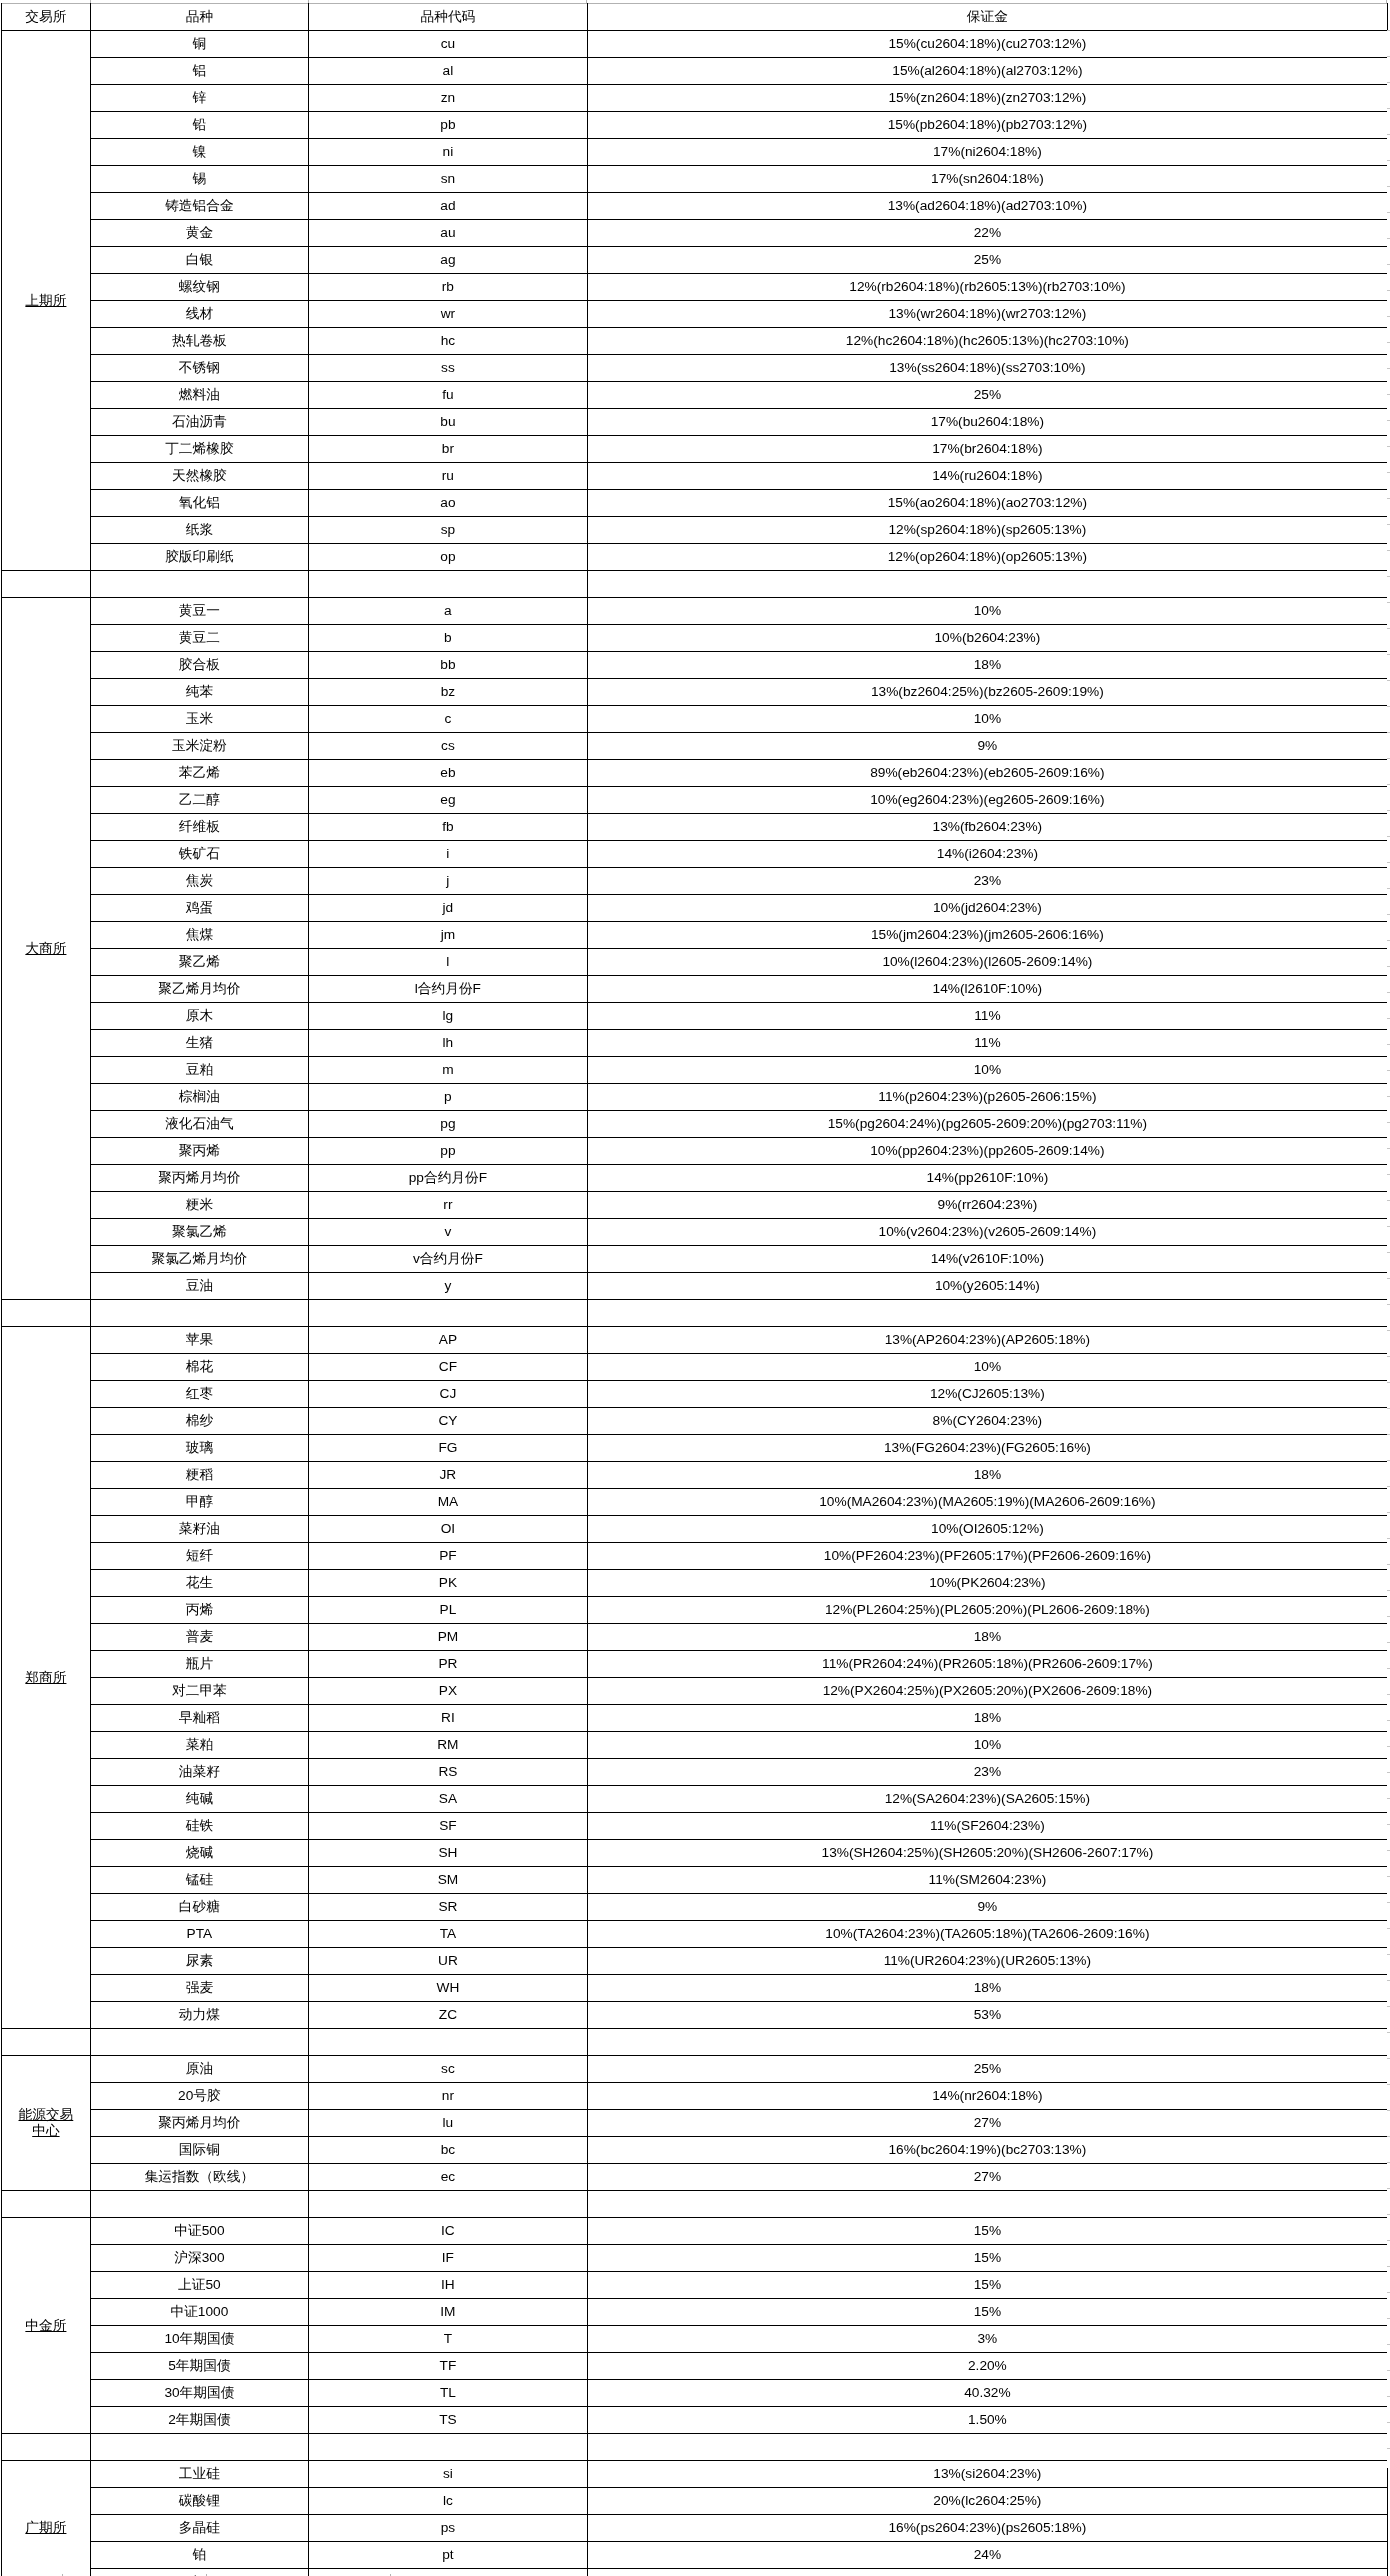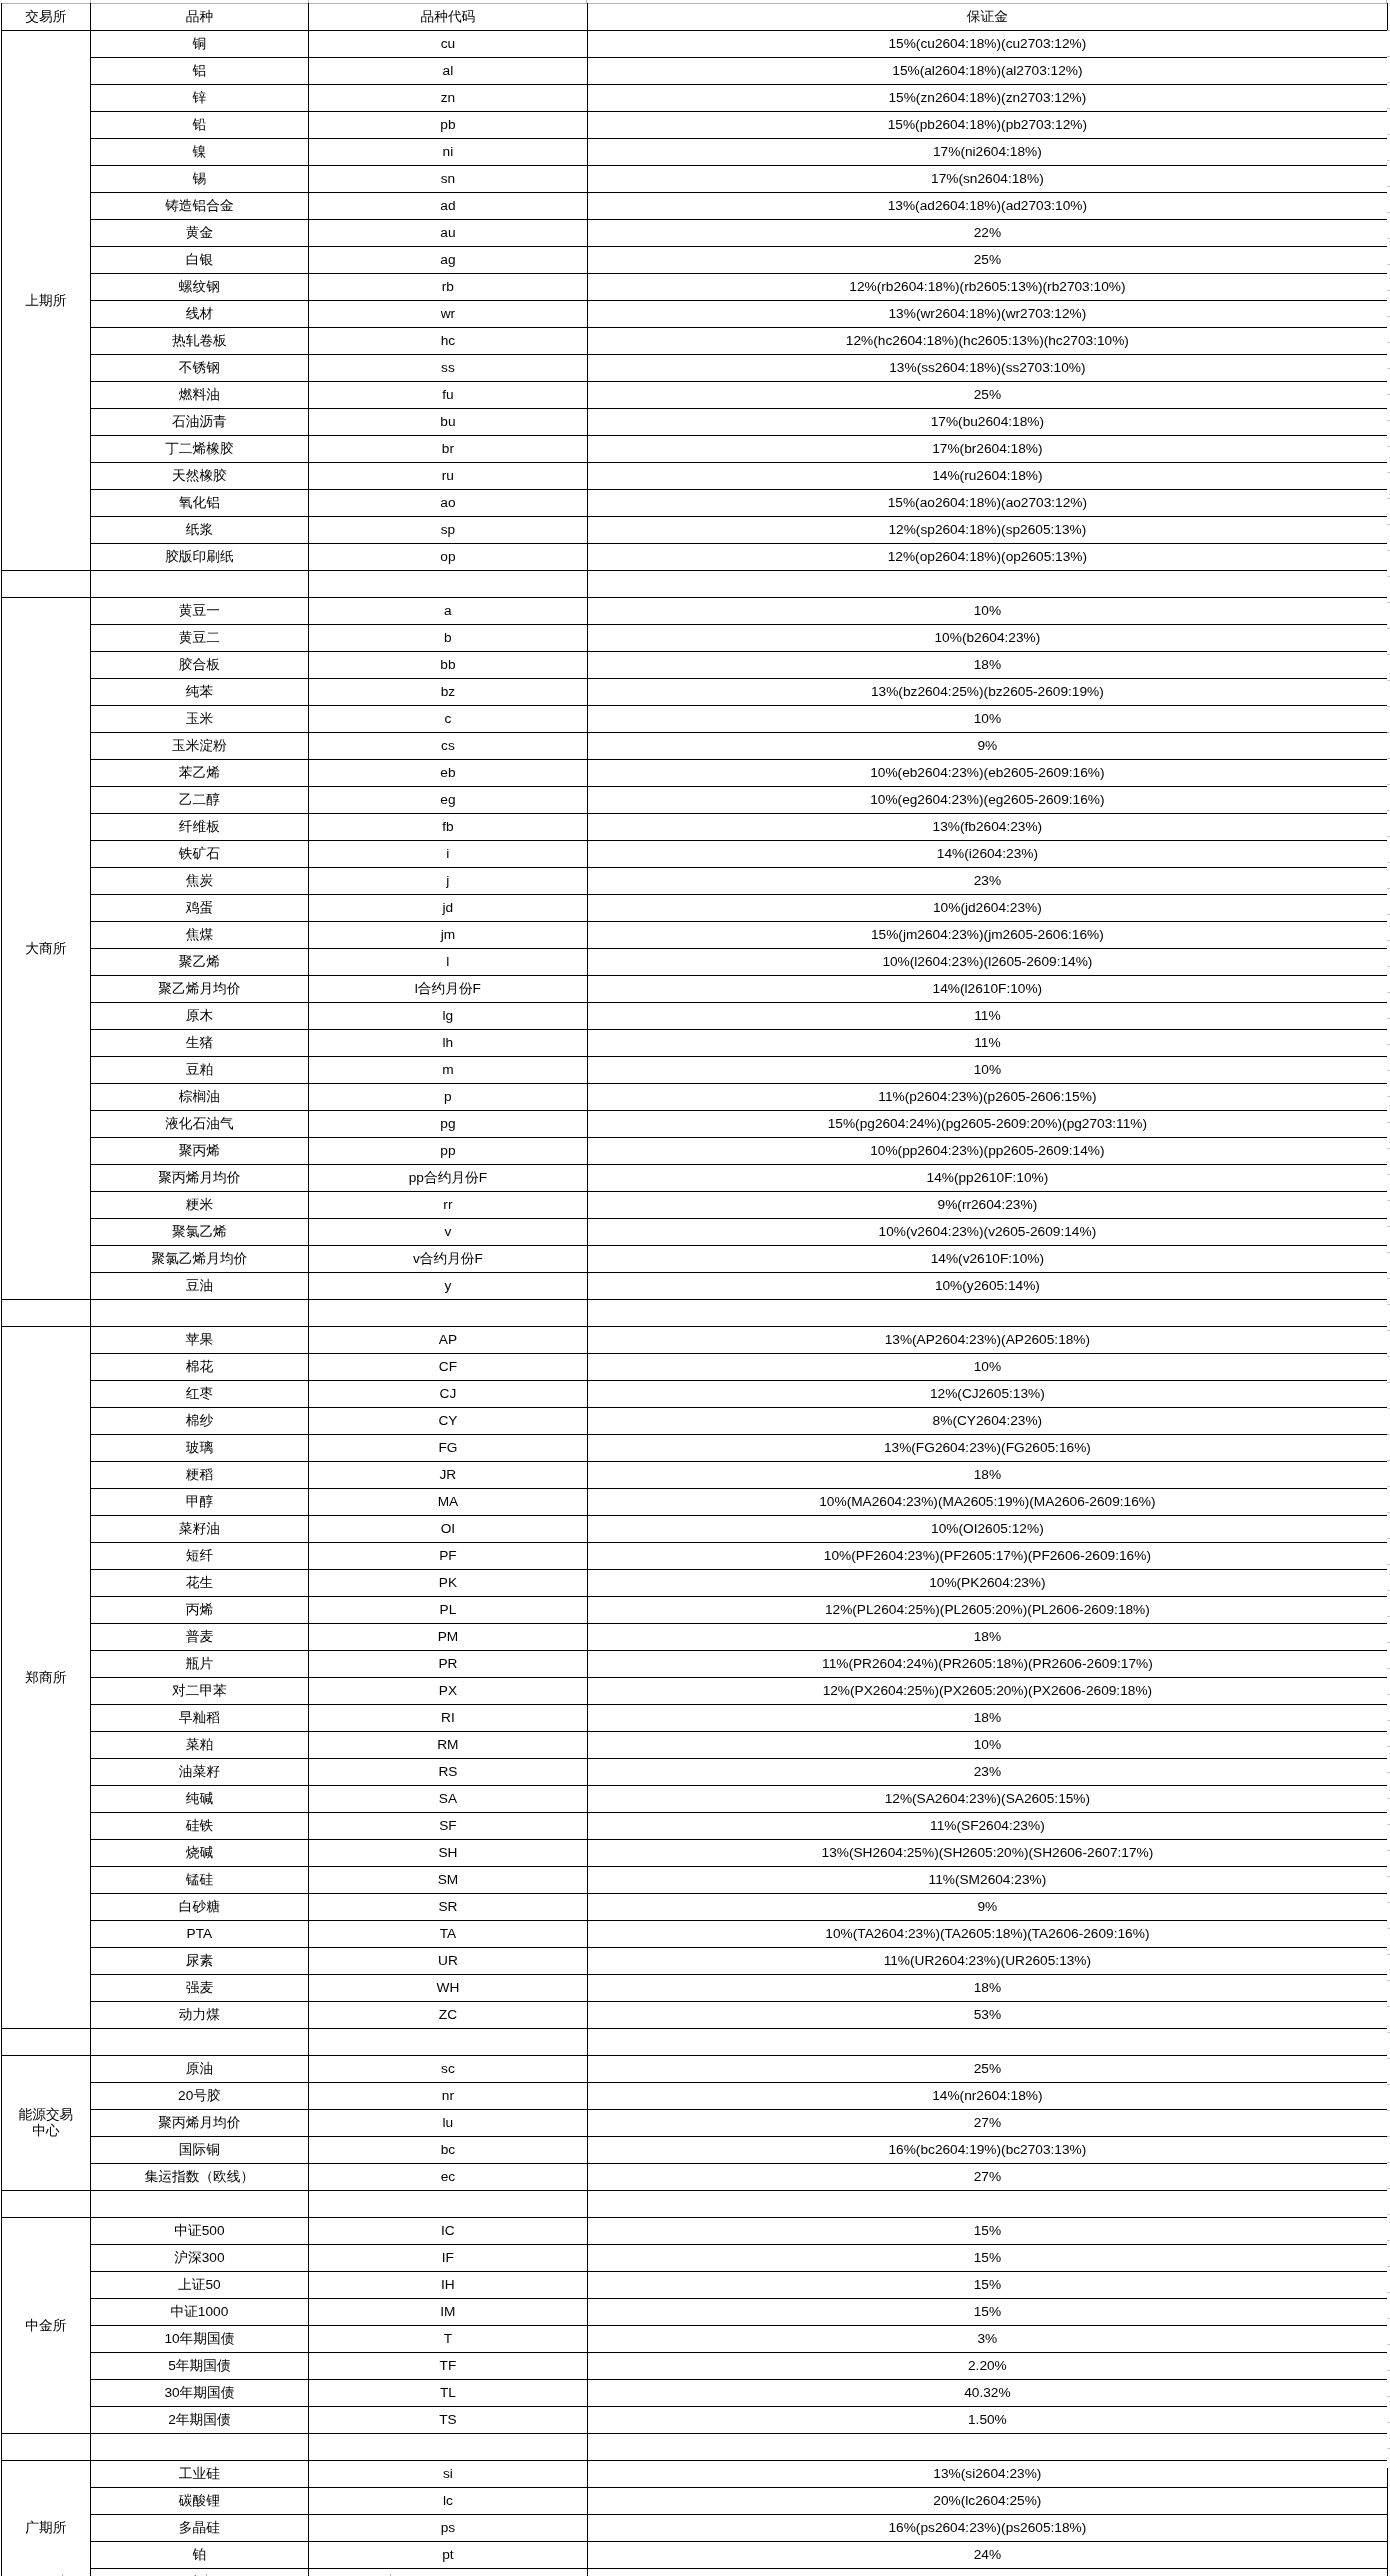--- a/index.html
+++ b/index.html
@@ -35,21 +35,21 @@
     font-weight:400;
     line-height:1.15;
     white-space:nowrap;
     overflow:hidden;
   }
   thead tr{height:27.5px;}
   thead th{border-top:none;}
   tr.group-start td{border-top:1.8px solid #000;}
   tr.sep{height:26px;}
   tr.sep td{border-top:1.8px solid #000;border-bottom:1.8px solid #000;}
-  td.exchange{white-space:pre-line;}
+  td.exchange{white-space:pre-line;text-decoration:underline;}
   tr.filler td{height:104px;border-top:1.8px solid #000;border-bottom:none;}
   
   .top-stubs{position:absolute;left:0;top:0;width:1390px;height:2.7px;}
   .top-stubs span{position:absolute;top:0;width:0.9px;height:2.7px;background:#b2b2b2;}
   .top-stubs .s1{left:90px;} .top-stubs .s2{left:308px;}
   .top-stubs .s3{left:586px;} .top-stubs .s4{left:1386px;}
   .right-stubs{
     position:absolute;left:1387px;top:30px;width:2.7px;height:2438px;
     background:repeating-linear-gradient(to bottom,#c6c6c6 0 0.9px,#ffffff 0.9px 26px);
   }
@@ -219,21 +219,21 @@
           <td>10%</td>
         </tr>
         <tr>
           <td>玉米淀粉</td>
           <td>cs</td>
           <td>9%</td>
         </tr>
         <tr>
           <td>苯乙烯</td>
           <td>eb</td>
-          <td>10%(eb2604:23%)(eb2605-2609:16%)</td>
+          <td>89%(eb2604:23%)(eb2605-2609:16%)</td>
         </tr>
         <tr>
           <td>乙二醇</td>
           <td>eg</td>
           <td>10%(eg2604:23%)(eg2605-2609:16%)</td>
         </tr>
         <tr>
           <td>纤维板</td>
           <td>fb</td>
           <td>13%(fb2604:23%)</td>

